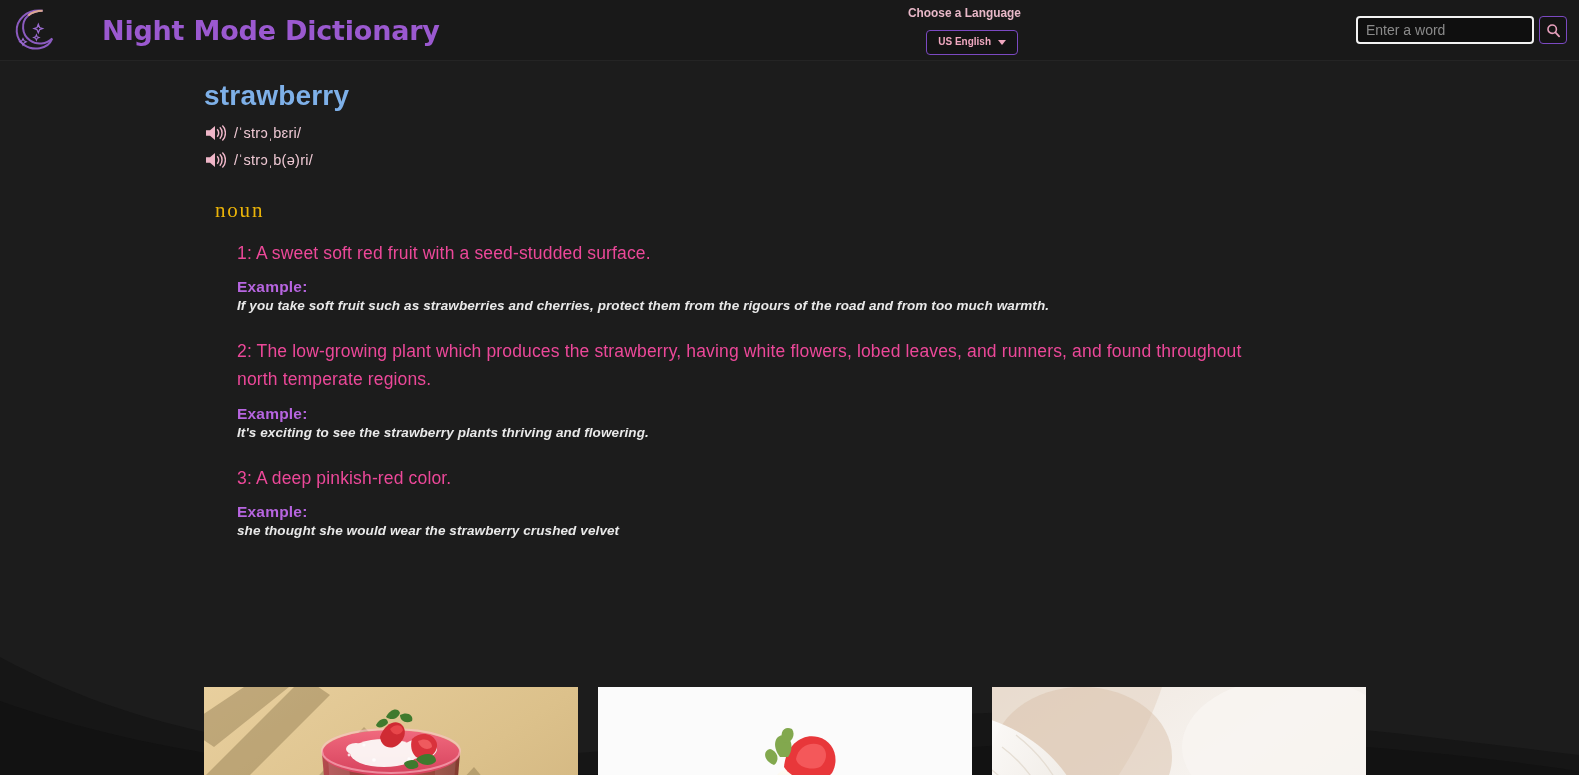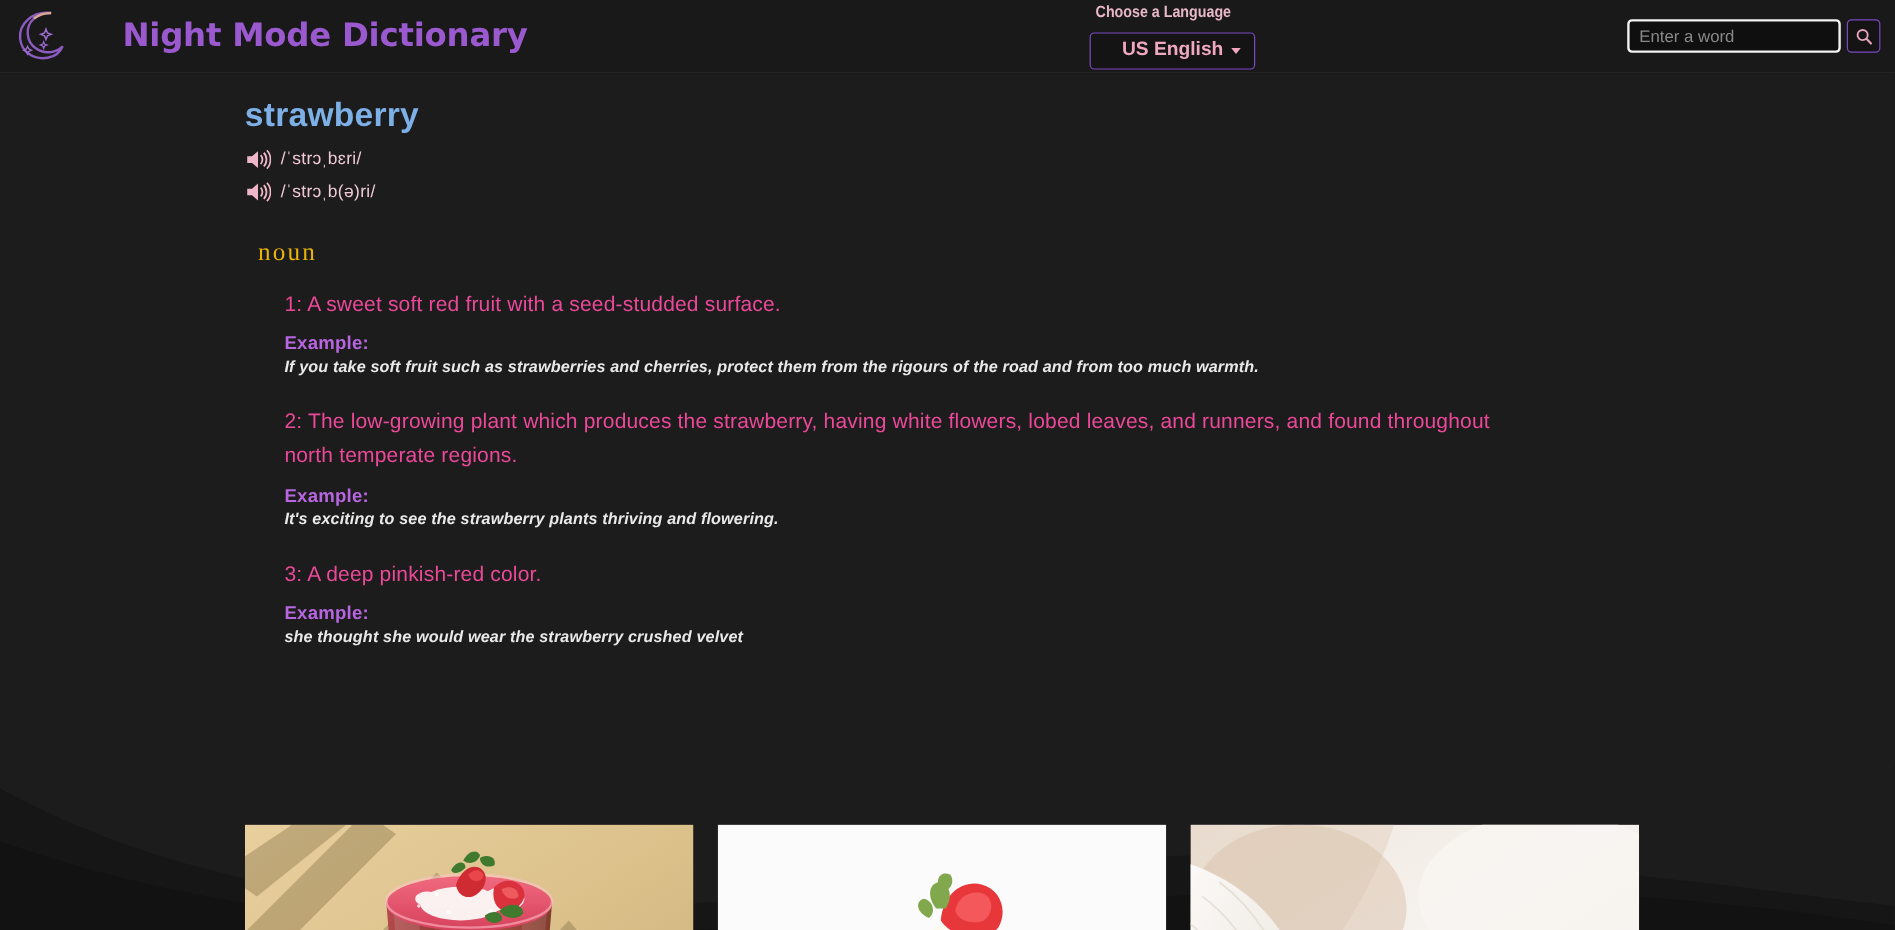--- a/index.html
+++ b/index.html
@@ -52,23 +52,23 @@
     white-space: nowrap;
     transform: scaleX(0.88);
     transform-origin: left center;
   }
   .lang-btn {
     background: #141414;
     border: 1.5px solid #7b49c2;
     border-radius: 4px;
     color: #f0a8c0;
     font-family: "Liberation Sans Narrow", "Liberation Sans", sans-serif;
-    font-size: 16px;
-    font-weight: bold;
-    padding: 6px 11px 7px 26px;
+    font-size: 10px;
+    font-weight: bold;
+    padding: 6px 11px 7px 11px;
     cursor: pointer;
     display: flex; align-items: center; gap: 7px;
     white-space: nowrap;
     line-height: 1;
   }
   .caret {
     width: 0; height: 0;
     border-left: 4.5px solid transparent;
     border-right: 4.5px solid transparent;
     border-top: 5.5px solid #f0a8c0;

